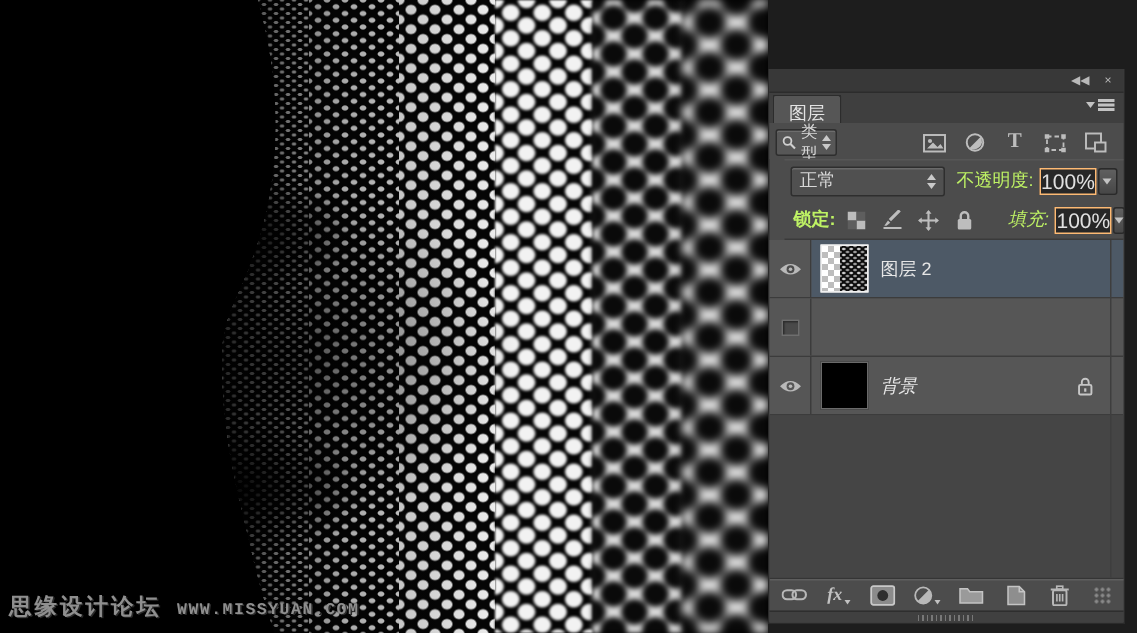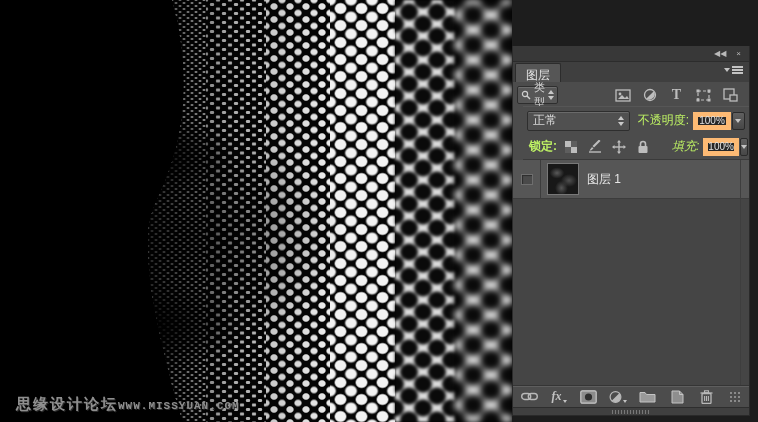--- a/index.html
+++ b/index.html
@@ -33,21 +33,21 @@
       background-size:28px 24px,28px 24px;background-position:0 0,14px 12px;}
   .b6{left:455px;width:57px;background-color:#e6e6e6;filter:blur(3px);background-image:
       radial-gradient(12.5px 12px at 50% 50%,#0a0a0a 78%,transparent 100%),
       radial-gradient(12.5px 12px at 50% 50%,#0a0a0a 78%,transparent 100%);
       background-size:36px 30px,36px 30px;background-position:0 0,18px 15px;}
   .shade{position:absolute;inset:0;background:
       radial-gradient(120px 58px at 150px 156px,rgba(0,0,0,.94),rgba(0,0,0,0) 72%),
       radial-gradient(130px 66px at 152px 326px,rgba(0,0,0,.9),rgba(0,0,0,0) 72%),
       linear-gradient(90deg,rgba(0,0,0,.78) 142px,rgba(0,0,0,.25) 230px,rgba(0,0,0,0) 330px),
       radial-gradient(200px 150px at 195px 238px,rgba(0,0,0,.45),rgba(0,0,0,0) 75%);}
-  .watermark{position:absolute;left:16px;bottom:8px;display:flex;align-items:baseline;
+  .watermark{position:absolute;left:6px;bottom:8px;display:flex;align-items:baseline;gap:10px;
       color:#8f8f8f;text-shadow:1px 1px 0 #2a2a2a;}
   .wm-cn{font-size:15px;font-weight:bold;letter-spacing:2px;}
   .wm-url{font-family:Liberation Mono, monospace;font-size:11px;font-weight:bold;letter-spacing:1px;}
 
   
   .panel{position:absolute;left:512px;top:46px;width:238px;height:370px;background:#4c4c4c;
       border:1px solid #2a2a2a;border-top:none;display:flex;flex-direction:column;font-size:12px;color:#d8d8d8;}
   .edge-strip{position:absolute;left:750px;top:0;width:8px;height:422px;background:#1d1d1d;}
 
   .title-bar{height:16px;background:#383838;display:flex;justify-content:flex-end;align-items:center;
@@ -73,22 +73,22 @@
 
   .blend-row,.lock-row{display:flex;align-items:center;padding:0 4px;margin-left:10px;}
   .blend-row{height:28px;border-top:1px solid #565656;}
   .drop{width:110px;height:20px;background:#505050;border:1px solid #2e2e2e;box-shadow:inset 0 1px 0 #6a6a6a;
       border-radius:2px;display:flex;align-items:center;padding:0 5px;}
   .drop .lbl{flex:1;font-size:12px;}
   .spin{display:flex;flex-direction:column;gap:2px;align-items:center;}
   .spin .up{width:0;height:0;border-left:3px solid transparent;border-right:3px solid transparent;border-bottom:4px solid #c9c9c9;}
   .spin .dn{width:0;height:0;border-left:3px solid transparent;border-right:3px solid transparent;border-top:4px solid #c9c9c9;}
   .fld-label{margin-left:8px;font-size:12px;color:#bef264;white-space:nowrap;}
-  .val-box{margin-left:4px;width:40px;height:18px;background:#272727;border:5px solid #fdba74;
-      display:flex;align-items:center;justify-content:center;font-size:10px;color:#e0e0e0;}
+  .val-box{margin-left:4px;width:40px;height:18px;background:#272727;border:1px solid #fdba74;
+      display:flex;align-items:center;justify-content:center;font-size:14px;color:#e0e0e0;}
   .arrow-btn{width:14px;height:18px;margin-left:1px;background:linear-gradient(#606060,#474747);
       border:1px solid #2a2a2a;border-radius:2px;display:flex;align-items:center;justify-content:center;}
 
   .lock-row{height:26px;border-bottom:1px solid #3a3a3a;}
   .lock-icons{display:flex;align-items:center;gap:9px;margin-left:6px;}
   .lic{width:15px;height:14px;display:flex;align-items:center;justify-content:center;}
   .lock-row .fld-label.fill{margin-left:22px;font-style:italic;}
 
   .list{flex:1;background:#454545;overflow:hidden;position:relative;}
   .lrow{height:39px;display:flex;align-items:stretch;border-bottom:1px solid #3c3c3c;background:#565656;}
@@ -267,31 +267,60 @@
       </div>
       <span class="fld-label fill">填充:</span>
       <span class="val-box">100%</span>
       <span class="arrow-btn">
           <span class="tri-dn"></span>
         </span>
     </div>
 
     <div class="list">
 
+      <div class="lrow selected">
+        <div class="eye-cell">
+          <svg width="16" height="11" viewBox="0 0 16 11">
+            <path d="M1 5.5 Q8 -1.5 15 5.5 Q8 12.5 1 5.5 Z" fill="#b9b9b9"></path>
+            <circle cx="8" cy="5.5" r="2.6" fill="#4c4c4c"></circle>
+              <circle cx="8" cy="5.5" r="1.2" fill="#b9b9b9"></circle>
+          </svg>
+        </div>
+        <div class="row-main">
+          <div class="thumb t2"></div>
+          <span class="lname">图层 2</span>
+        </div>
+      </div>
 
       <div class="lrow">
         <div class="eye-cell">
           <span class="eye-off"></span>
         </div>
+      </div>
+
+      <div class="lrow">
+        <div class="eye-cell">
+          <svg width="16" height="11" viewBox="0 0 16 11">
+            <path d="M1 5.5 Q8 -1.5 15 5.5 Q8 12.5 1 5.5 Z" fill="#b9b9b9"></path>
+            <circle cx="8" cy="5.5" r="2.6" fill="#565656"></circle>
+              <circle cx="8" cy="5.5" r="1.2" fill="#b9b9b9"></circle>
+          </svg>
+        </div>
         <div class="row-main">
-          <div class="thumb t1"></div>
-          <span class="lname">图层 1</span>
-        </div>
-      </div>
-
+          <div class="thumb tbg"></div>
+          <span class="lname italic">背景</span>
+          <span class="row-lock">
+            <svg width="11" height="13" viewBox="0 0 12 14">
+              <rect x="1.5" y="6" width="9" height="7" rx="1" fill="none" stroke="#c6c6c6" stroke-width="1.4"></rect>
+              <path d="M3.5 6 V4 a2.5 2.5 0 0 1 5 0 V6" fill="none" stroke="#c6c6c6" stroke-width="1.4"></path>
+              <rect x="5.2" y="8.5" width="1.6" height="2.5" fill="#c6c6c6"></rect>
+            </svg>
+          </span>
+        </div>
+      </div>
 
       <div class="scroll-gutter"></div>
     </div>
 
     <div class="bottom-bar">
       <span class="bic">
         <svg width="17" height="9" viewBox="0 0 17 9">
             <rect x="0.7" y="1.5" width="9" height="6" rx="3" fill="none" stroke="#b8b8b8" stroke-width="1.4"></rect>
             <rect x="7.3" y="1.5" width="9" height="6" rx="3" fill="none" stroke="#b8b8b8" stroke-width="1.4"></rect>
           </svg>

